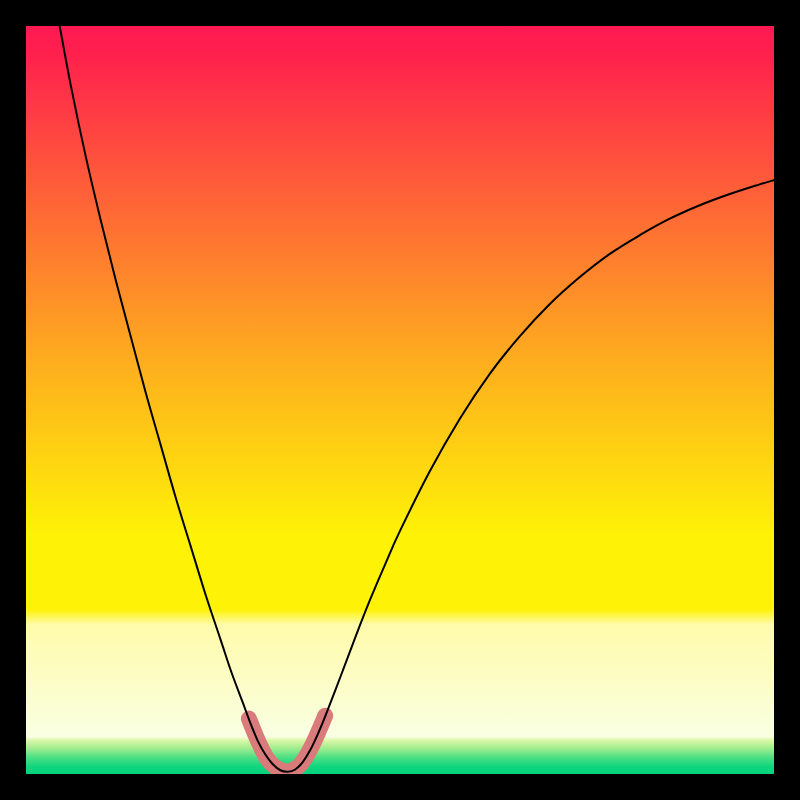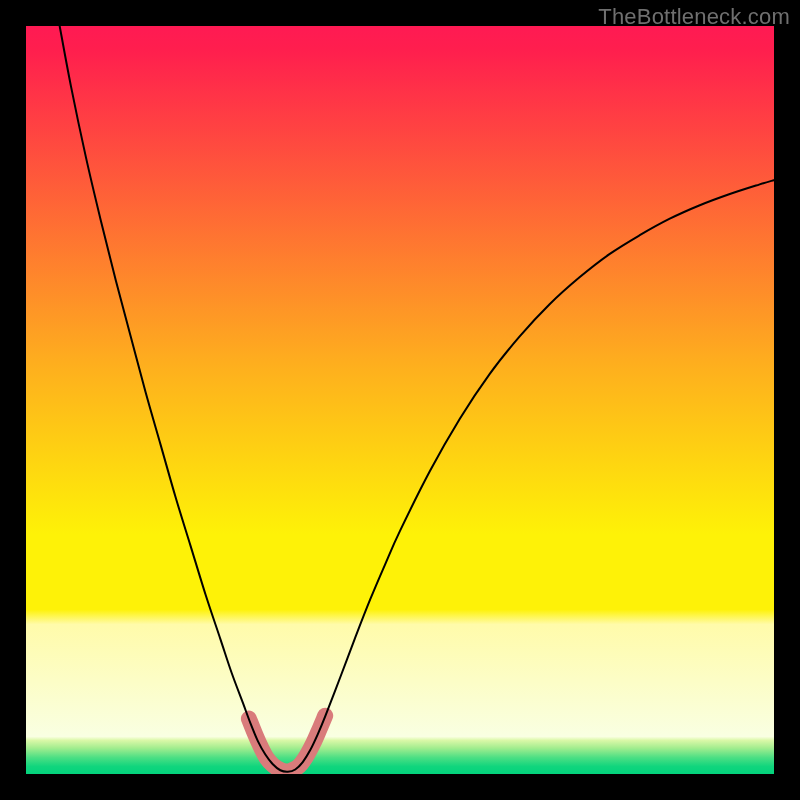--- a/index.html
+++ b/index.html
@@ -34,21 +34,20 @@
     top: 26px;
     width: 748px;
     height: 748px;
   }
   svg { display: block; }
 </style>
 </head>
 <body>
 
 <div class="frame">
-  <div class="watermark">TheBottleneck.com</div>
   <div class="plot">
     <svg id="chart-svg" width="748" height="748" viewBox="0 0 748 748">
       <defs>
         <linearGradient id="bg-grad" x1="0" y1="0" x2="0" y2="1">
             <stop offset="0.00%" stop-color="#ff1a53"></stop>
             <stop offset="3.00%" stop-color="#ff1e4e"></stop>
             <stop offset="45.00%" stop-color="#feae1e"></stop>
             <stop offset="68.00%" stop-color="#fef207"></stop>
             <stop offset="78.00%" stop-color="#fef207"></stop>
             <stop offset="80.00%" stop-color="#fffbaa"></stop>

